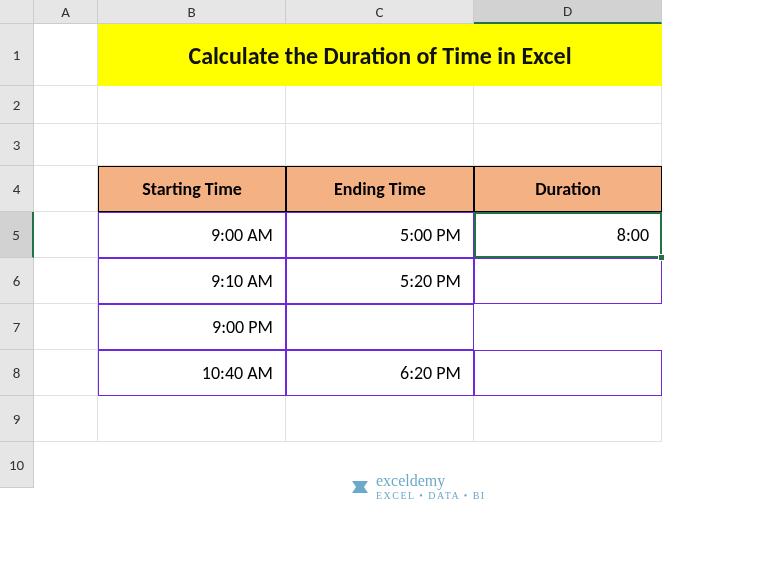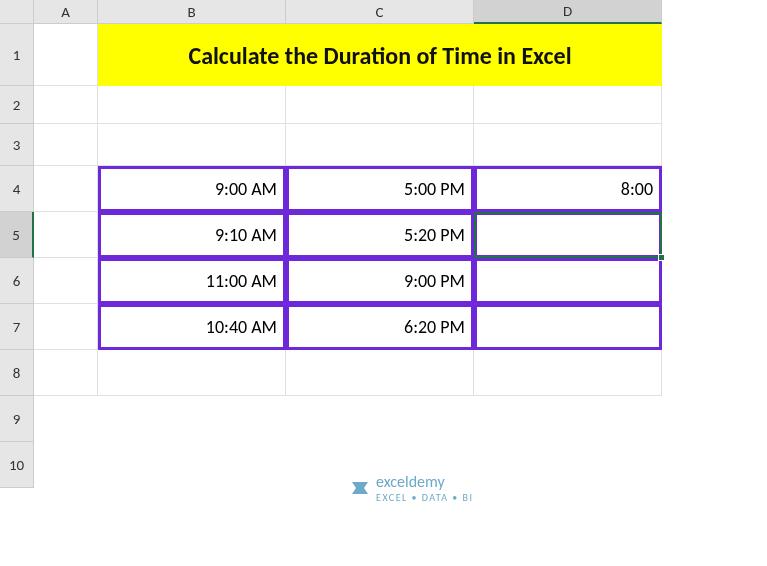--- a/index.html
+++ b/index.html
@@ -75,40 +75,40 @@
     .sheet {
       position: absolute;
       top: 24px; left: 34px;
     }
     .row-line { display: flex; }
     .cell {
       border-right: 1px solid #e0e0e0;
       border-bottom: 1px solid #e0e0e0;
       display: flex;
       align-items: center;
-      padding: 0 6px;
+      padding: 0 12px;
     }
     .title-cell {
       background: #ffff00;
       font-weight: bold;
       font-size: 24px;
       justify-content: center;
       color: #111;
       border: none;
     }
     .table-header {
       background: #f4b183;
       font-weight: bold;
       font-size: 18px;
       justify-content: center;
       border: 1px solid #000;
       color: #000;
     }
     .table-cell {
-      border: 3px solid #6d28d9;
+      border: 1px solid #6d28d9;
       font-size: 18px;
       justify-content: flex-end;
       color: #000;
       background: #fff;
     }
     .selected-cell {
       position: absolute;
       border: 2px solid #217346;
       pointer-events: none;
       background: transparent;
@@ -119,20 +119,21 @@
       background: #217346;
       border: 1px solid #fff;
     }
     .watermark {
       position: absolute;
       display: flex;
       align-items: center;
       gap: 6px;
       color: #6da9c8;
       font-size: 16px;
+      font-family: Liberation Serif, serif;
     }
     .watermark-sub {
       font-size: 10px;
       letter-spacing: 1.5px;
       color: #6da9c8;
       display: block;
     }
     .watermark-icon {
       width: 20px; height: 20px;
       display: inline-flex;
@@ -179,39 +180,44 @@
     <div class="cell col-D row-2"></div>
   </div>
 
   <div class="row-line">
     <div class="cell col-A row-3"></div>
     <div class="cell col-B row-3"></div>
     <div class="cell col-C row-3"></div>
     <div class="cell col-D row-3"></div>
   </div>
 
+  <div class="row-line">
+    <div class="cell col-A row-4"></div>
+    <div class="cell table-header col-B row-4">Starting Time</div>
+    <div class="cell table-header col-C row-4">Ending Time</div>
+    <div class="cell table-header col-D row-4">Duration</div>
+  </div>
 
   <div class="row-line">
     <div class="cell col-A row-5"></div>
     <div class="cell table-cell col-B row-5">9:00 AM</div>
     <div class="cell table-cell col-C row-5">5:00 PM</div>
     <div class="cell table-cell col-D row-5">8:00</div>
   </div>
 
   <div class="row-line">
     <div class="cell col-A row-6"></div>
     <div class="cell table-cell col-B row-6">9:10 AM</div>
     <div class="cell table-cell col-C row-6">5:20 PM</div>
     <div class="cell table-cell col-D row-6"></div>
   </div>
 
 
   <div class="row-line">
     <div class="cell col-A row-8"></div>
-    <div class="cell table-cell col-B row-8">11:00 AM</div>
     <div class="cell table-cell col-C row-8">9:00 PM</div>
     <div class="cell table-cell col-D row-8"></div>
   </div>
 
   <div class="row-line">
     <div class="cell col-A row-9"></div>
     <div class="cell table-cell col-B row-9">10:40 AM</div>
     <div class="cell table-cell col-C row-9">6:20 PM</div>
     <div class="cell table-cell col-D row-9"></div>
   </div>

